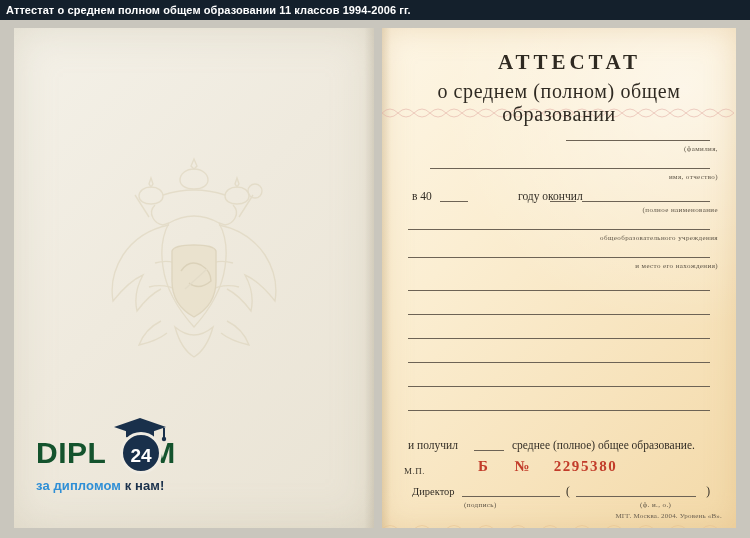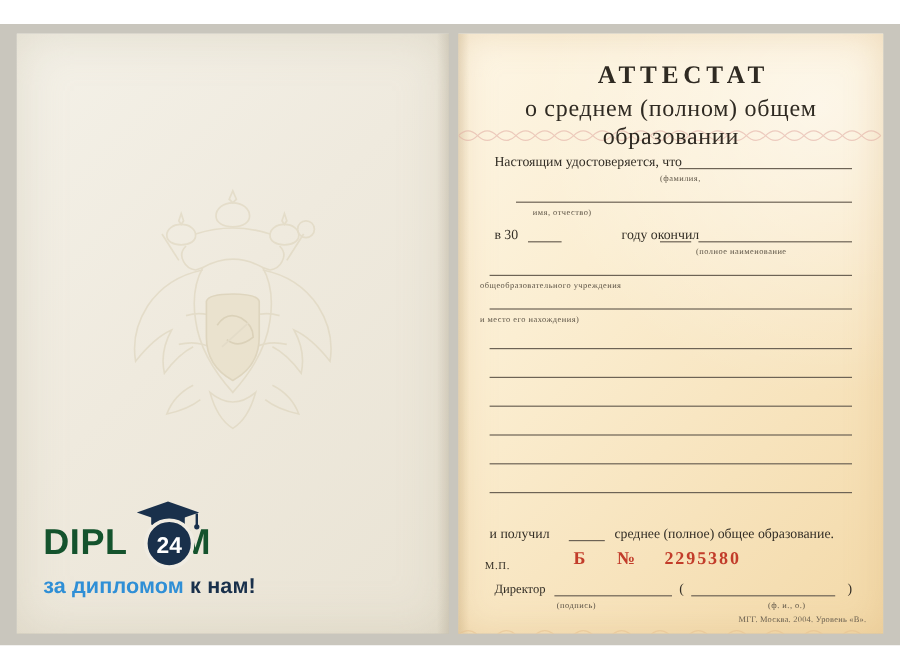--- a/index.html
+++ b/index.html
@@ -144,21 +144,21 @@
   .line-row {
     position: relative;
     height: 21px;
     font-size: 11.5px;
     white-space: nowrap;
   }
   .hint {
     font-size: 7px;
     color: #5c5345;
     letter-spacing: 0.4px;
-    text-align: left;
+    text-align: right;
     height: 9px;
     line-height: 9px;
     font-family: "Liberation Serif", serif;
   }
   .rule {
     position: absolute;
     border-bottom: 1px solid #6d6355;
     bottom: 4px;
     height: 0;
   }
@@ -254,31 +254,32 @@
     width: 56px;
     height: 26px;
   }
   #logo-tagline {
     position: absolute;
     left: 0;
     top: 60px;
     width: 180px;
     font-family: "Liberation Sans", sans-serif;
     font-weight: bold;
-    font-size: 18px;
+    font-size: 13px;
     color: #19304b;
     letter-spacing: 0.1px;
   }
   #logo-tagline .accent { color: #2f8fd6; }
 </style>
 </head>
 <body>
 
 <div id="page">
 
+  <div id="title-bar">Аттестат о среднем полном общем образовании 11 классов 1994-2006 гг.</div>
 
   <div id="doc">
 
     <div id="left-page">
       <svg id="eagle-watermark" viewBox="0 0 210 260" xmlns="http://www.w3.org/2000/svg">
         <g fill="none" stroke="#d9cfb4" stroke-width="1.4">
 
           <path d="M105 16 c-8 0 -14 5 -14 11 0 5 5 9 14 9 9 0 14 -4 14 -9 0 -6 -6 -11 -14 -11z"></path>
           <path d="M105 6 l3 7 -3 3 -3 -3z"></path>
           <path d="M62 34 c-7 0 -12 4 -12 9 0 5 5 8 12 8 7 0 12 -3 12 -8 0 -5 -5 -9 -12 -9z"></path>
@@ -342,32 +343,31 @@
       </svg>
 
       <div id="doc-heading">
         <div id="doc-title-main">АТТЕСТАТ</div>
         <div id="doc-title-sub">о среднем (полном) общем образовании</div>
       </div>
 
       <div id="body-block">
 
         <div class="line-row">
-          <span class="txt" style="left:12px;">Настоящим удостоверяется, что</span>
           <span class="rule" style="left:166px; right:8px;"></span>
         </div>
         <div class="hint" style="padding-left:150px">(фамилия,</div>
 
         <div class="full-rule">
           <span class="rule" style="left:30px; right:8px;"></span>
         </div>
         <div class="hint" style="padding-left:44px">имя, отчество)</div>
 
         <div class="line-row" style="height:24px">
-          <span class="txt" style="left:12px;">в 30</span>
+          <span class="txt" style="left:12px;">в 40</span>
           <span class="rule" style="left:40px; width:28px;"></span>
           <span class="txt" style="left:74px;padding-left:44px;">году окончил</span>
           <span class="rule" style="left:150px; width:26px;"></span>
           <span class="rule" style="left:182px; right:8px;"></span>
         </div>
         <div class="hint" style="padding-left:180px">(полное наименование</div>
 
         <div class="full-rule">
           <span class="rule" style="left:8px; right:8px;"></span>
         </div>

